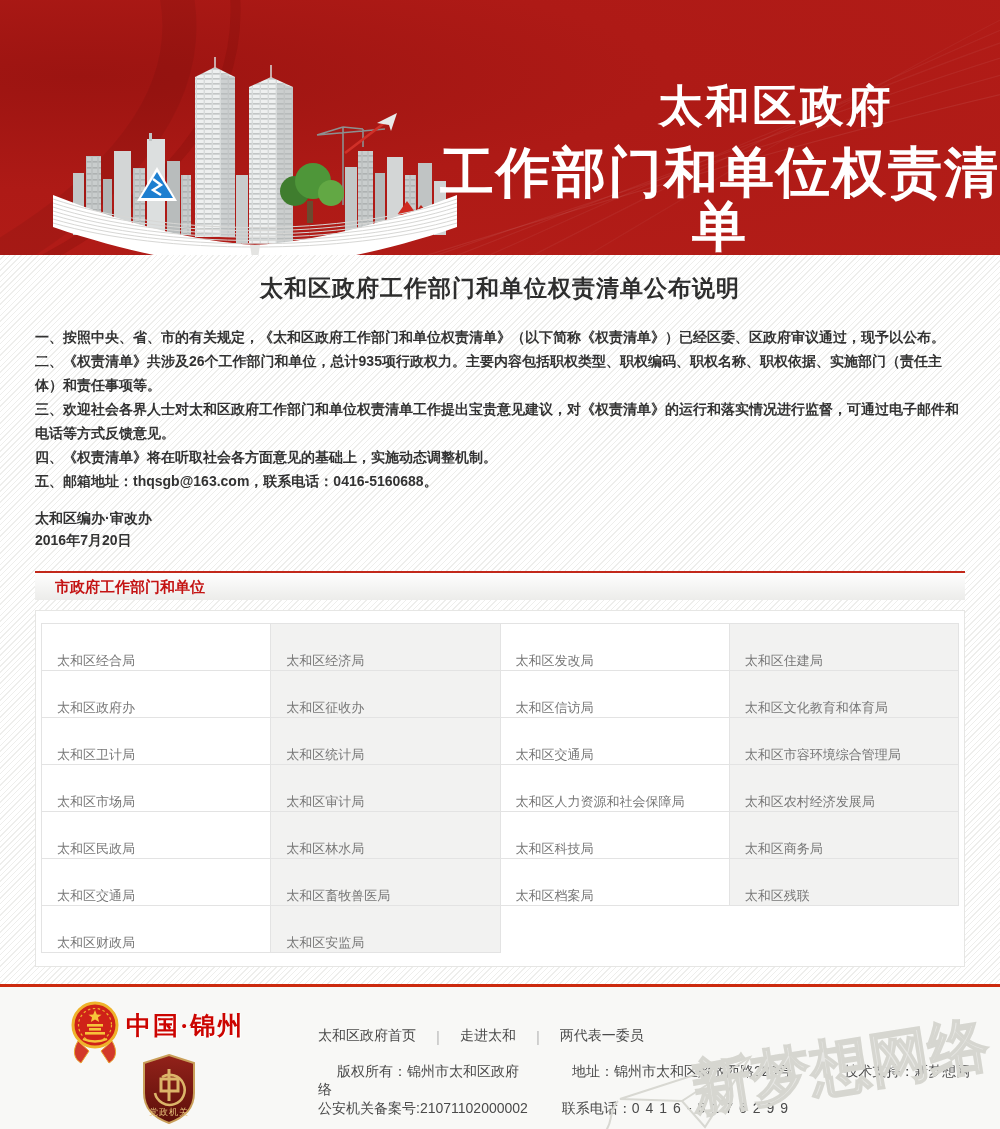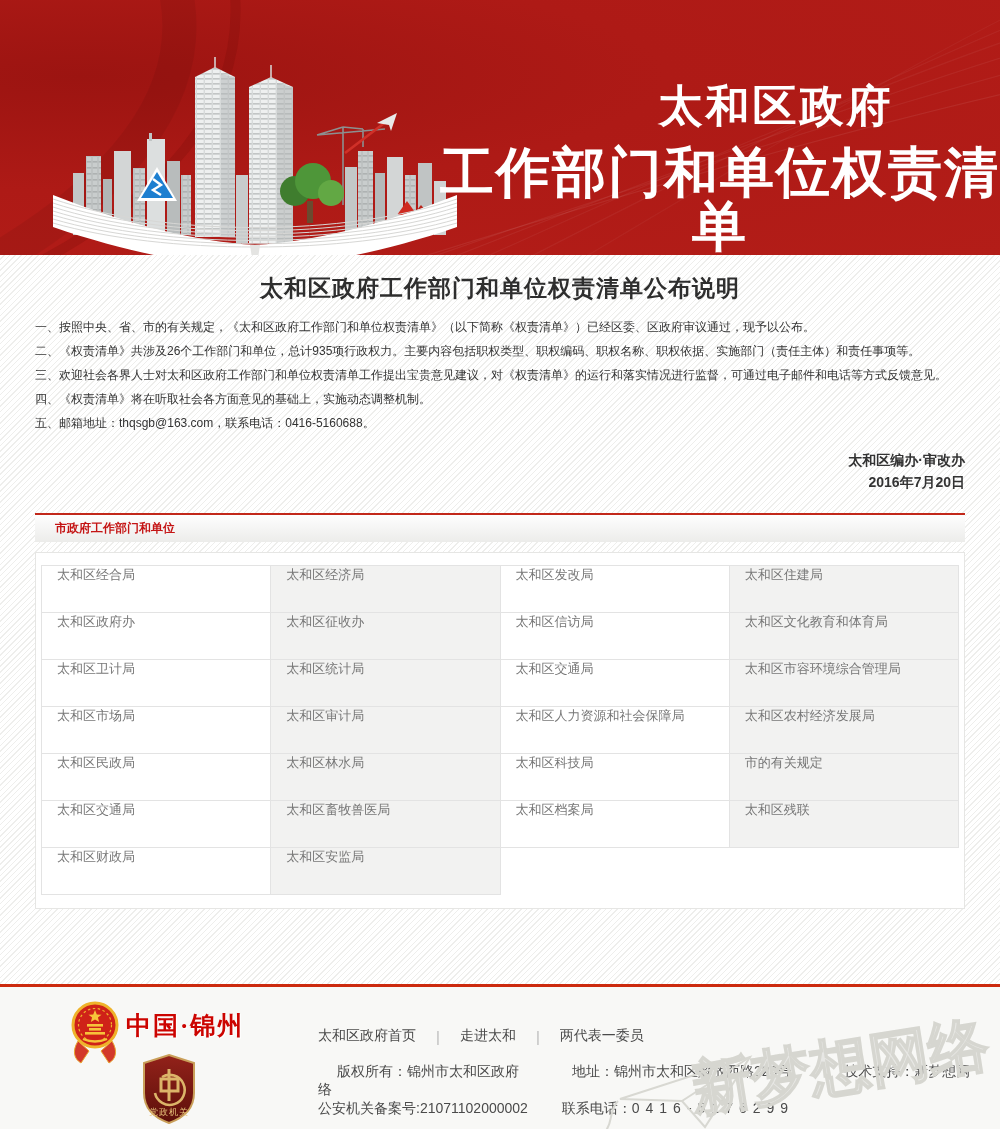--- a/index.html
+++ b/index.html
@@ -26,39 +26,39 @@
   .banner-title-2 { font-size:54px; letter-spacing:2px; margin-top:17px; }
   
   .content {
     height:729px; overflow:hidden;
     background:repeating-linear-gradient(-45deg,#ffffff 0px,#ffffff 3px,#eeeeec 3px,#eeeeec 4px);
   }
   .notice-heading {
     padding-top:18px; text-align:center; font-size:23px; font-weight:bold;
     color:#2e2e2e; letter-spacing:1px; height:44px;
   }
-  .paragraphs { margin:16px 35px 0; font-size:12px; font-weight:400; color:#333; line-height:24px; }
+  .paragraphs { margin:26px 35px 0; font-size:14px; font-weight:700; color:#333; line-height:24px; }
   .paragraphs p { margin:0; }
-  .signature { margin:14px 35px 8px; text-align:right; font-size:14px; font-weight:600; color:#333; line-height:22px; }
+  .signature { margin:14px 35px 8px; text-align:left; font-size:14px; font-weight:600; color:#333; line-height:22px; }
   .section-bar {
     margin:20px 35px 0; height:29px; line-height:27px;
     border-top:2px solid #c2281a;
     background:linear-gradient(#fefefe,#ececea);
-    padding-left:20px; color:#c41414; font-size:12px; font-weight:bold;
+    padding-left:20px; color:#c41414; font-size:15px; font-weight:bold;
   }
   .table-wrap {
     margin:10px 35px 0; background:#fff; border:1px solid #e6e6e4;
     padding:12px 5px 13px;
   }
   .dept-grid {
     display:grid; grid-template-columns:repeat(4,1fr);
     border-top:1px solid #e3e3e3; border-left:1px solid #e3e3e3;
   }
   .dept-grid .cell {
-    height:47px; display:flex; align-items:flex-start;
+    height:47px; display:flex; align-items:flex-end;
     border-right:1px solid #e3e3e3; border-bottom:1px solid #e3e3e3;
     padding-left:15px; font-size:13px; color:#777; background:#fff; cursor:pointer;
   }
   .dept-grid .cell:nth-of-type(even) { background:#f2f2f1; }
   
   .red-sep { height:3px; background:#cc2a0e; }
   .footer {
     position:relative; height:164px; background:#f8f8f6; overflow:hidden;
     font-size:14px; color:#4a4a4a;
   }
@@ -288,21 +288,21 @@
 
         <div class="cell">
           <span>太和区林水局</span>
         </div>
 
         <div class="cell">
           <span>太和区科技局</span>
         </div>
 
         <div class="cell">
-          <span>市的有关规定</span>
+          <span>太和区商务局</span>
         </div>
 
         <div class="cell">
           <span>太和区交通局</span>
         </div>
 
         <div class="cell">
           <span>太和区畜牧兽医局</span>
         </div>
 

